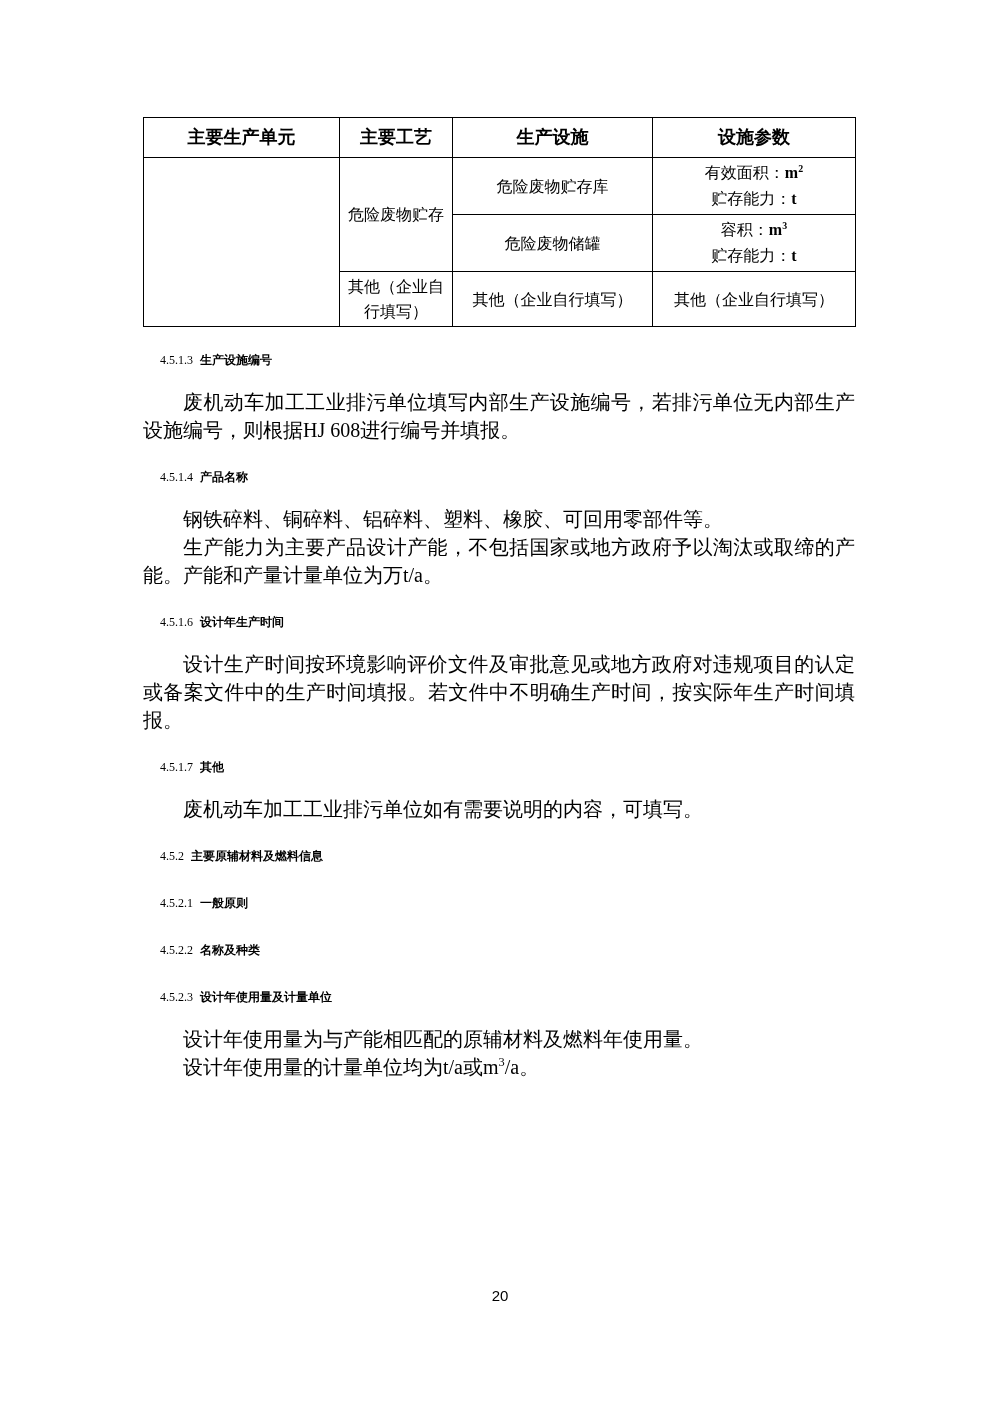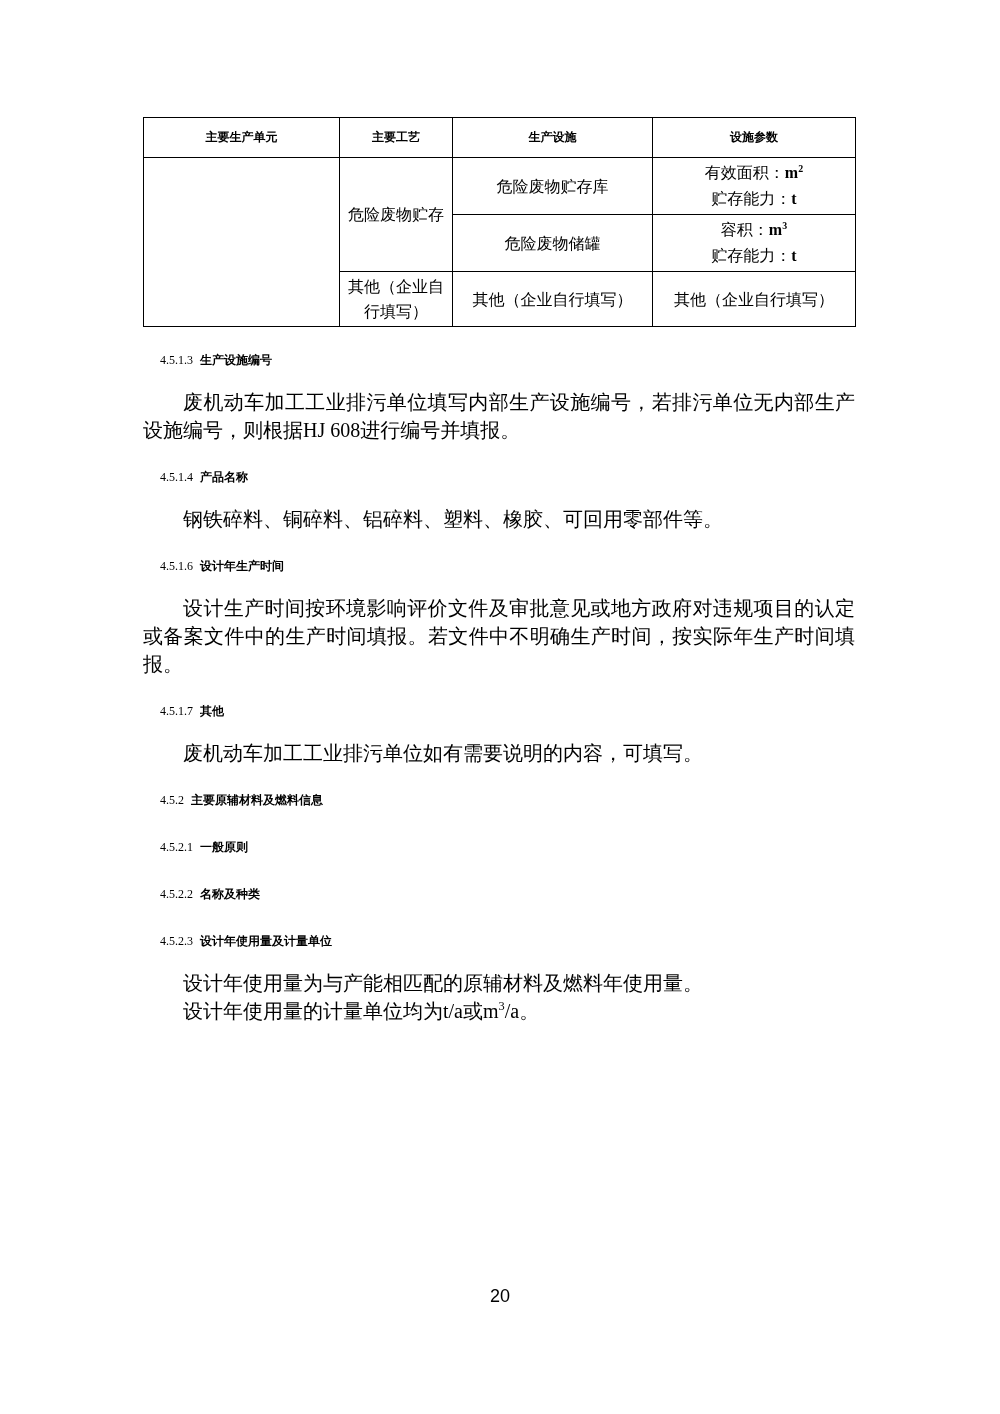--- a/index.html
+++ b/index.html
@@ -14,21 +14,21 @@
   }
   
   table.facility{
     border-collapse:collapse;width:712px;table-layout:fixed;
     font-size:16px;
   }
   table.facility td,table.facility th{
     border:1px solid #000;text-align:center;vertical-align:middle;
     padding:2px 4px;box-sizing:border-box;line-height:25px;
   }
-  table.facility th{font-weight:bold;height:40px;font-size:12px;}
+  table.facility th{font-weight:bold;height:40px;font-size:18px;}
   .r1 td{height:54px;}
   .r2 td{height:51px;}
   .r3 td{height:48px;}
   .param-line{line-height:26px;}
   .unit{font-weight:bold;margin-top:48px;}
   sup{font-size:62%;vertical-align:super;line-height:0;}
   
   .heading{
     margin:19px 0 14px 0;padding-left:17px;
     font-size:12px;line-height:28px;white-space:nowrap;
@@ -41,21 +41,21 @@
     font-family:"Liberation Sans","DejaVu Sans",sans-serif;
     font-weight:bold;
   }
   p.body-par{
     margin:0;font-size:20px;line-height:28px;
     text-indent:2em;text-align:justify;text-justify:inter-ideograph;
   }
   
   .page-number{
     position:absolute;top:1286px;left:0;width:1000px;
-    text-align:center;font-size:18px;line-height:20px;
+    text-align:center;font-size:15px;line-height:20px;
     font-family:"Liberation Sans","DejaVu Sans",sans-serif;
   }
 </style>
 </head>
 <body>
 
 <div class="page">
 
   <table class="facility">
     <colgroup>
@@ -98,20 +98,21 @@
   <div class="heading">
     <span class="h-num">4.5.1.3</span><span class="h-title">生产设施编号</span>
   </div>
   <p class="body-par">废机动车加工工业排污单位填写内部生产设施编号，若排污单位无内部生产设施编号，则根据HJ 608进行编号并填报。</p>
 
   <div class="heading">
     <span class="h-num">4.5.1.4</span><span class="h-title">产品名称</span>
   </div>
   <p class="body-par">钢铁碎料、铜碎料、铝碎料、塑料、橡胶、可回用零部件等。</p>
 
+  <p class="body-par">生产能力为主要产品设计产能，不包括国家或地方政府予以淘汰或取缔的产能。产能和产量计量单位为万t/a。</p>
 
   <div class="heading">
     <span class="h-num">4.5.1.6</span><span class="h-title">设计年生产时间</span>
   </div>
   <p class="body-par">设计生产时间按环境影响评价文件及审批意见或地方政府对违规项目的认定或备案文件中的生产时间填报。若文件中不明确生产时间，按实际年生产时间填报。</p>
 
   <div class="heading">
     <span class="h-num">4.5.1.7</span><span class="h-title">其他</span>
   </div>
   <p class="body-par">废机动车加工工业排污单位如有需要说明的内容，可填写。</p>

